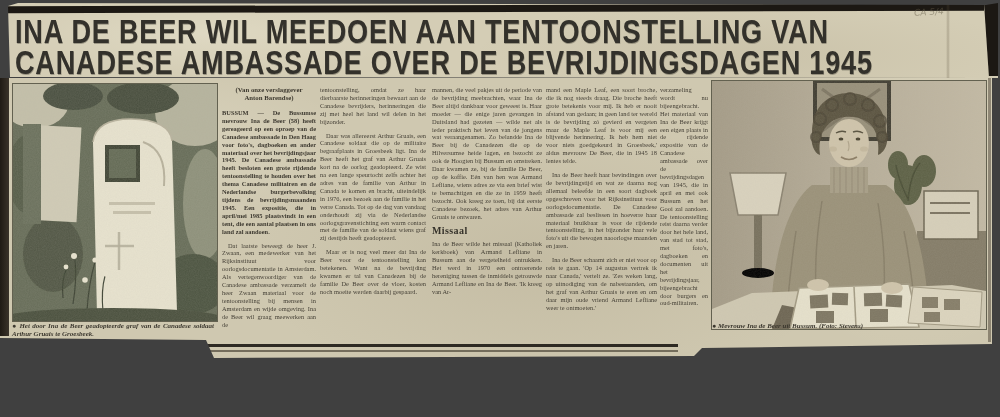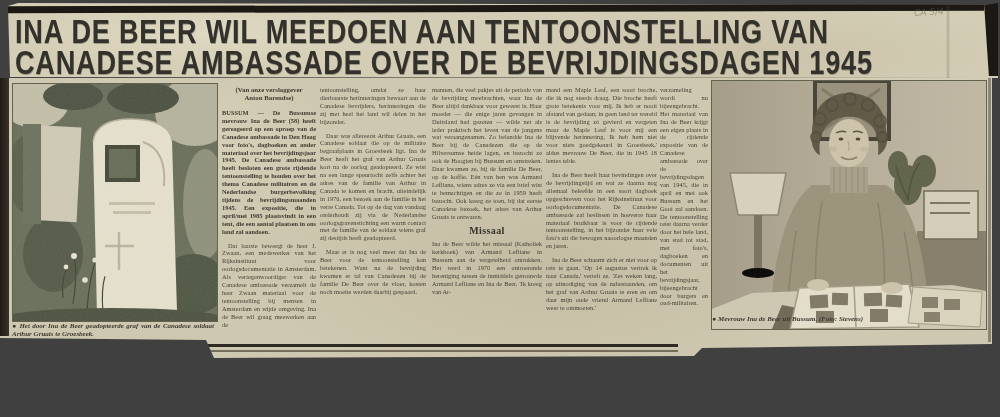--- a/index.html
+++ b/index.html
@@ -46,36 +46,36 @@
   
   figure{margin:0;position:absolute;border:1px solid rgba(40,35,25,.4);overflow:hidden;background:#8a8a76;}
   .left-photo{left:12px;top:5px;width:204px;height:237px;}
   .right-photo{left:711px;top:2px;width:274px;height:248px;}
   figure svg{display:block;}
 
   
   .caption{position:absolute;font-family:"Liberation Serif",serif;font-weight:bold;font-style:italic;
     font-size:7px;line-height:8px;color:#3c382f;text-align:justify;filter:blur(.2px);}
   .left-caption{left:12px;top:244px;width:202px;}
-  .right-caption{left:712px;top:237px;width:272px;text-align:left;}
+  .right-caption{left:712px;top:244px;width:272px;text-align:left;}
 
   
   .col{position:absolute;top:8px;height:252px;overflow:hidden;
     font-family:"Liberation Serif",serif;font-size:6.4px;line-height:7.9px;
     color:#474238;text-align:justify;filter:blur(.22px);}
   .col p{margin:0 0 6px 0;}
   .col p + p{text-indent:6px;}
   .col1{left:222px;width:94px;}
   .col2{left:320px;width:106px;}
   .col3{left:432px;width:110px;}
   .col4{left:546px;width:111px;}
   .col5{left:660px;width:48px;}
   .byline{text-align:center;font-weight:bold;font-size:6.8px;line-height:8px;margin-bottom:7px;color:#3d392f;}
   .intro{font-weight:bold;color:#3e3a31;}
-  .subhead{font-size:10px;font-weight:bold;text-align:center;margin:7px 0 5px 0;color:#35322a;
+  .subhead{font-size:10px;font-weight:bold;text-align:left;margin:7px 0 5px 0;color:#35322a;
     letter-spacing:.4px;}
 
   
   .bottom-rule{position:absolute;left:206px;top:266px;width:472px;height:3px;background:#2e2a23;}
   .bottom-rule-thin{position:absolute;left:206px;top:272px;width:472px;height:2px;background:#554f40;opacity:.75;}
 </style>
 </head>
 <body>
 
 <div class="scan">

